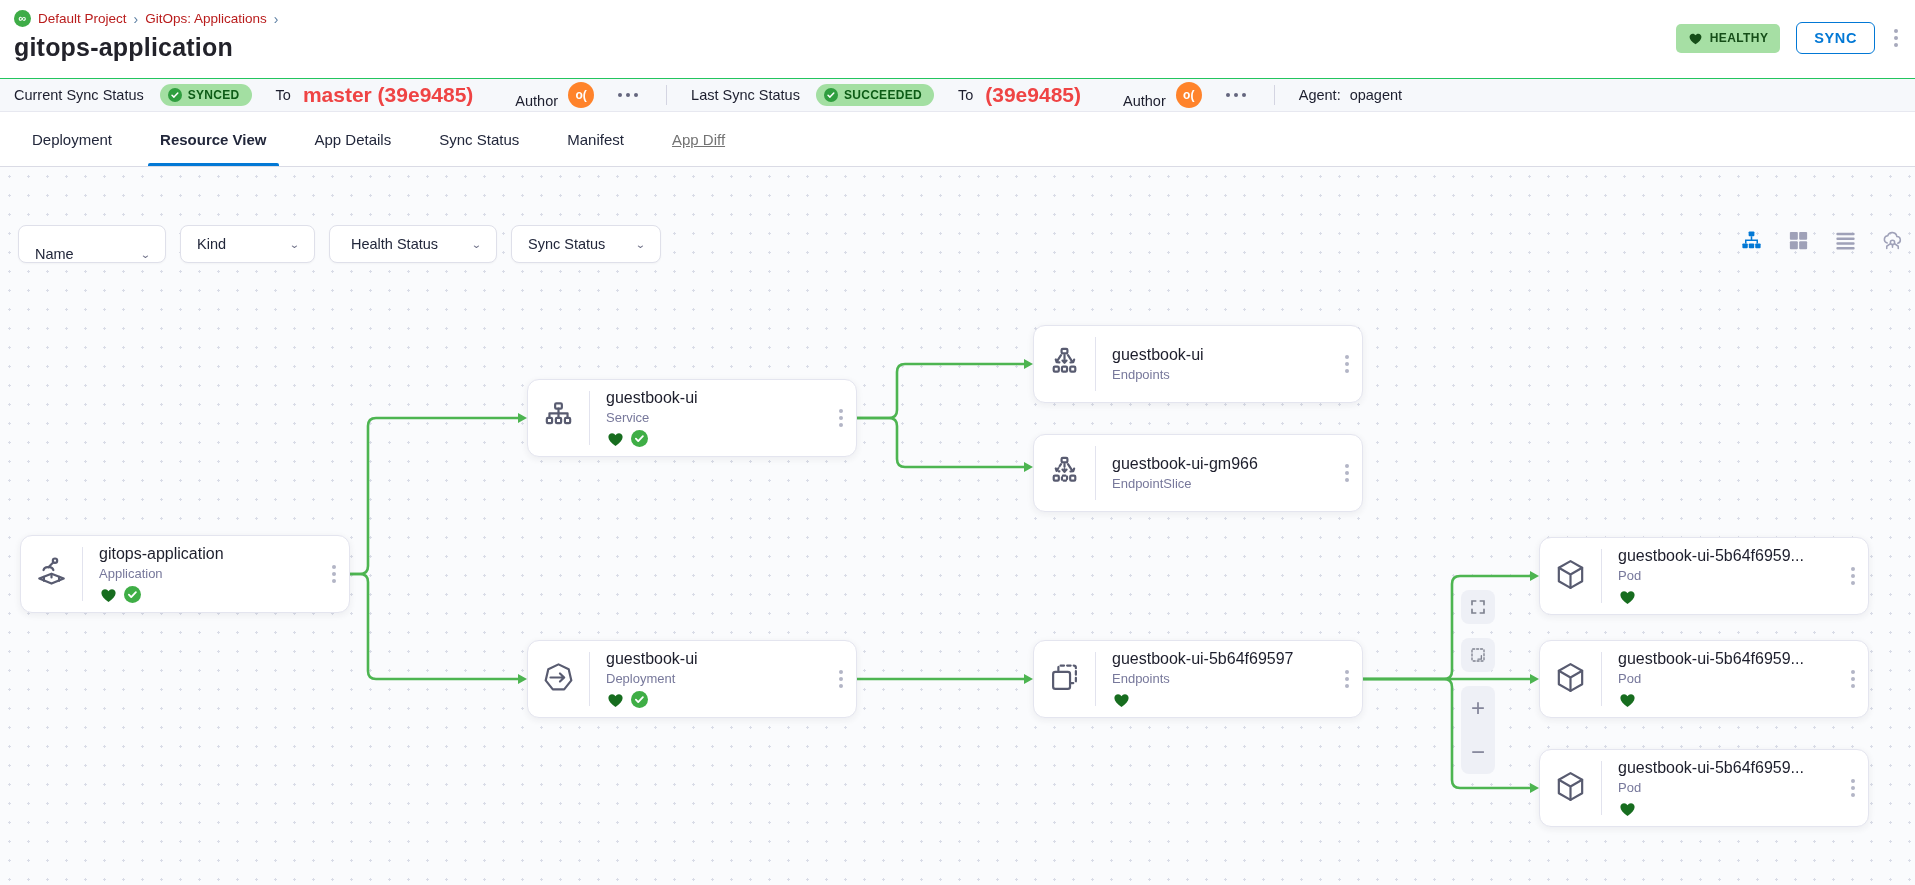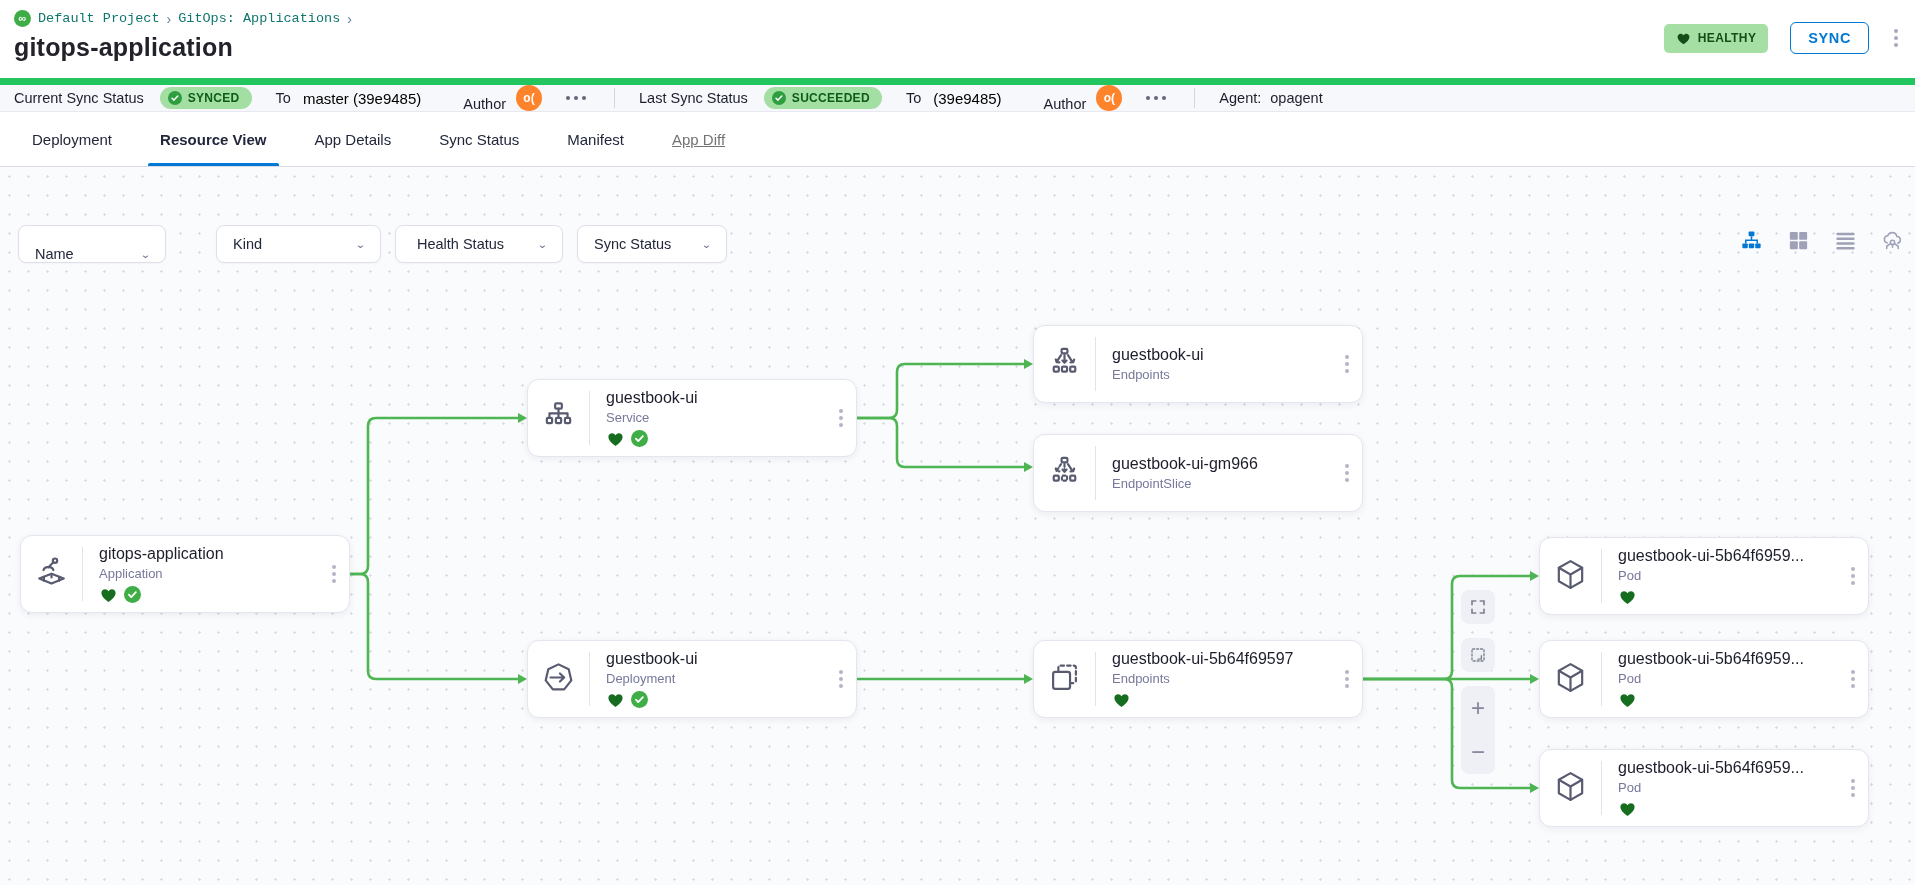--- a/index.html
+++ b/index.html
@@ -5,43 +5,43 @@
   * { margin:0; padding:0; box-sizing:border-box; }
   html,body { width:1915px; height:885px; overflow:hidden; }
   body { font-family:"Liberation Sans","DejaVu Sans",sans-serif; color:#1d1e2c; background:#fff; }
 
   
   .topbar { position:relative; height:78px; background:#fff; padding:10px 18px 0 14px; }
   .breadcrumb { display:flex; align-items:center; gap:7px; font-size:13.5px; }
   .bc-logo { width:17px; height:17px; border-radius:50%; background:#3eac47; color:#fff;
              display:inline-flex; align-items:center; justify-content:center;
              font-size:11px; font-weight:bold; line-height:1; }
-  .bc-link { color:#0f766e; text-decoration:none; cursor:pointer;font-family:Liberation Mono, monospace; }
+  .bc-link { color:#b91c1c; text-decoration:none; cursor:pointer; }
   .bc-sep { color:#5c7fa3; font-size:14px; }
   .page-title { font-size:25px; font-weight:bold; color:#22222a; margin-top:6px; letter-spacing:.2px; }
-  .top-right { position:absolute; right:14px; top:22px; display:flex; align-items:center; gap:22px; }
+  .top-right { position:absolute; right:14px; top:22px; display:flex; align-items:center; gap:16px; }
   .health-badge { display:flex; align-items:center; gap:7px; background:#a6dfa4; color:#154d18;
                   font-size:12px; font-weight:bold; letter-spacing:.4px; padding:7px 12px; border-radius:5px; }
   .health-badge svg { width:15px; height:15px; }
   .sync-btn { background:#fff; border:1.5px solid #0278d5; color:#0278d5; font-weight:bold;
               font-size:14.5px; letter-spacing:.6px; padding:7px 17px; border-radius:6px; cursor:pointer;
               font-family:inherit; }
   .kebab-v { display:flex; flex-direction:column; gap:3px; padding:4px 3px; cursor:pointer; }
   .kebab-v i { width:4px; height:4px; border-radius:50%; background:#a7a9bc; }
 
   
-  .statusbar { height:34px; background:#f6f8fb; border-top:7px solid #22c55e; border-bottom:1px solid #e7e8f0;
+  .statusbar { height:34px; background:#f6f8fb; border-top:1px solid #22c55e; border-bottom:1px solid #e7e8f0;
                display:flex; align-items:center; padding:0 14px; font-size:14.5px; color:#1c1e2e; }
   .sb-group { display:flex; align-items:center; }
   .sb-label { margin-right:16px; }
   .pill { display:flex; align-items:center; gap:6px; border-radius:14px; padding:4px 12px 4px 8px;
           background:#a3dfa2; color:#0d5c16; font-size:12px; font-weight:bold; letter-spacing:.3px; }
   .pill .chk { width:14px; height:14px; }
   .sb-to { margin:0 12px 0 24px; }
-  .sb-target { color:#000000; font-weight:normal; font-size:15px; cursor:pointer; }
+  .sb-target { color:#ef4444; font-weight:bold; font-size:21px; cursor:pointer; }
   .sb-author { margin:12px 10px 0 42px; }
   .avatar { width:26px; height:26px; border-radius:50%; background:#ff832b; color:#fff;
             display:inline-flex; align-items:center; justify-content:center; font-size:12px; font-weight:bold; }
   .kebab-h { display:flex; gap:4px; margin-left:20px; cursor:pointer; padding:4px; }
   .kebab-h i { width:4px; height:4px; border-radius:50%; background:#64667e; }
   .vdiv { width:1px; height:20px; background:#d4d5e2; margin:0 24px; }
   .agent-label { margin-right:9px; }
 
   
   .tabs { height:55px; background:#fff; border-bottom:1px solid #dadbe5; display:flex; align-items:stretch; padding-left:8px; }
@@ -58,21 +58,21 @@
   .edges { position:absolute; left:0; top:0; pointer-events:none; }
   .edges path.ln { fill:none; stroke:#4db551; stroke-width:2.6; stroke-linejoin:round; }
   .edges path.ah { fill:#4db551; stroke:none; }
 
   
   .filters { position:absolute; top:58px; left:18px; display:flex; gap:14px; }
   .filter { height:38px; background:#fff; border:1px solid #dfe0ea; border-radius:8px;
             display:flex; align-items:center; justify-content:space-between; padding:0 14px 0 16px;
             font-size:14.5px; color:#22273b; cursor:pointer; box-shadow:0 1px 2px rgba(40,41,61,.04); }
   .filter .car { color:#6b6d85; font-size:13px; margin-left:12px; transform:scaleY(.8); }
-  .f-name { width:148px;align-items:flex-end; } .f-kind { width:165px;margin-left:36px; } .f-health { width:168px;padding-left:21px; } .f-sync { width:150px; }
+  .f-name { width:148px;align-items:flex-end; } .f-kind { width:135px; } .f-health { width:168px;padding-left:21px; } .f-sync { width:150px; }
 
   
   .view-toggles { position:absolute; top:60px; right:10px; display:flex; align-items:center; gap:21px; }
   .vt { width:26px; height:26px; display:flex; align-items:center; justify-content:center; cursor:pointer; color:#9fa1b8; }
   .vt.active { color:#0278d5; }
   .vt svg { width:23px; height:23px; }
 
   
   .node { position:absolute; width:330px; height:78px; background:#fff; border:1px solid #e4e5ef;
           border-radius:12px; box-shadow:0 2px 7px rgba(40,41,61,.07); display:flex; cursor:pointer; }

